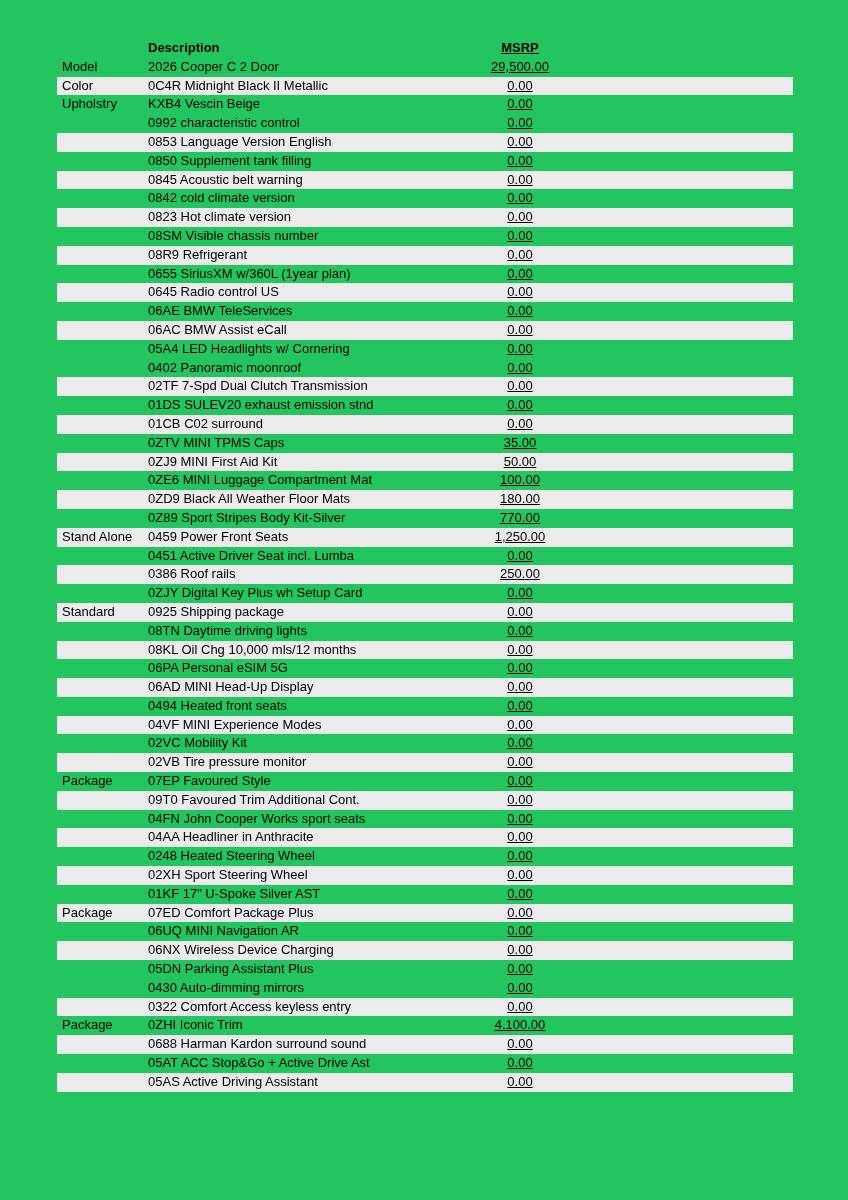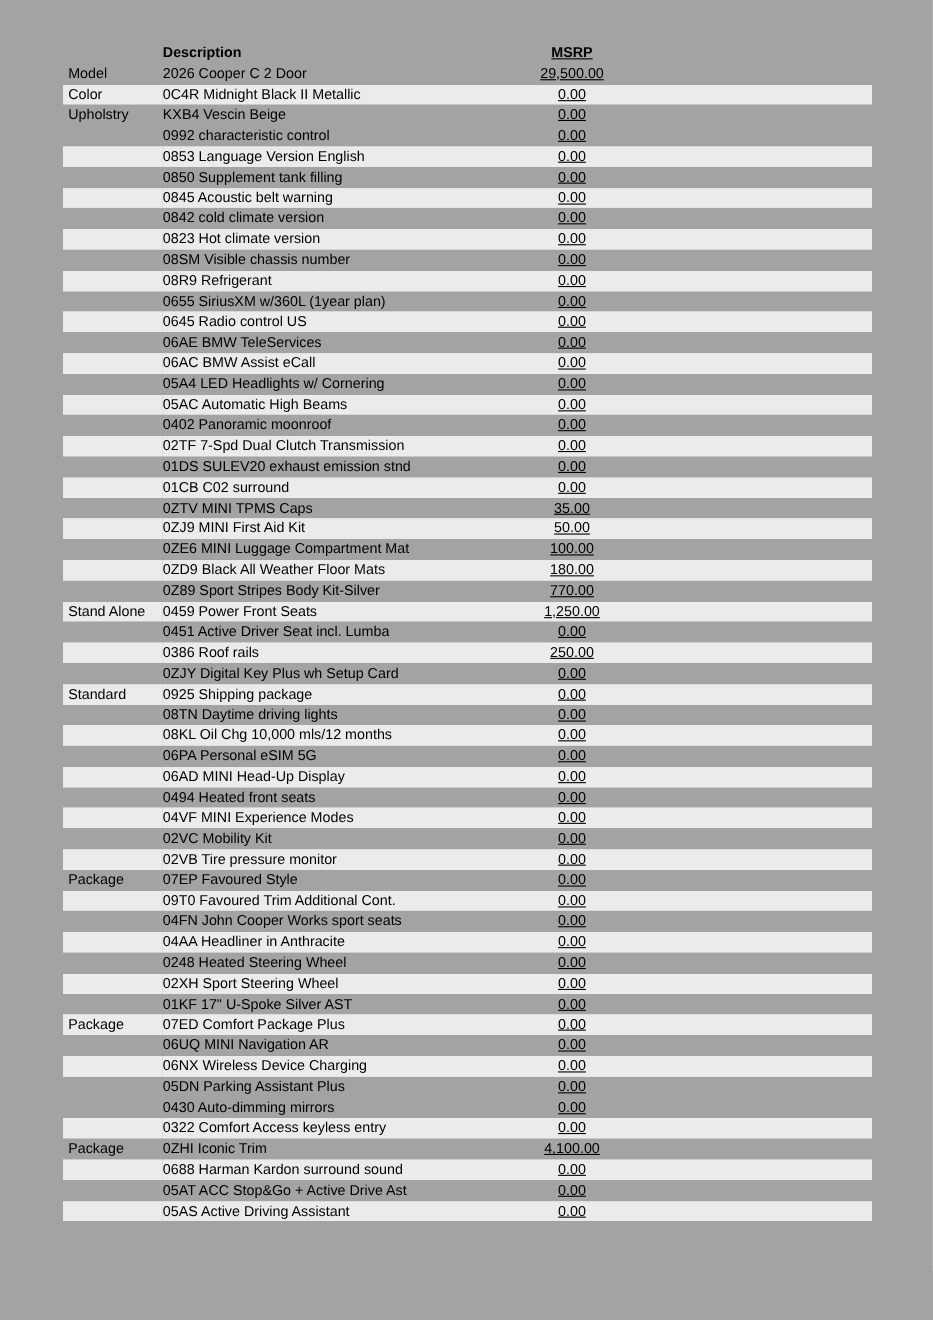--- a/index.html
+++ b/index.html
@@ -6,21 +6,21 @@
   * { box-sizing: border-box; }
   html, body { margin: 0; padding: 0; }
   body {
     width: 848px; height: 1200px;
     background: #ffffff;
     font-family: "Liberation Sans", sans-serif;
     color: #000000;
     position: relative;
     overflow: hidden;
   }
-  .page { position: absolute; left: 0; top: 0; width: 848px; height: 1200px; background: #a3a3a3; }
+  .page { position: absolute; left: 0; top: 0; width: 848px; height: 1200px; background: #22c55e; }
   .table-wrap { position: absolute; left: 57px; top: 39px; }
   table.pricing-table {
     border-collapse: collapse;
     table-layout: fixed;
     width: 736px;
     font-size: 13px;
   }
   col.c-cat  { width: 91px; }
   col.c-desc { width: 282px; }
   col.c-msrp { width: 180px; }
@@ -150,26 +150,20 @@
             <td class="desc">06AC BMW Assist eCall</td>
             <td class="msrp">0.00</td>
             <td class="pad"></td>
           </tr>
           <tr>
             <td class="cat"></td>
             <td class="desc">05A4 LED Headlights w/ Cornering</td>
             <td class="msrp">0.00</td>
             <td class="pad"></td>
           </tr>
-          <tr class="striped">
-            <td class="cat"></td>
-            <td class="desc">05AC Automatic High Beams</td>
-            <td class="msrp">0.00</td>
-            <td class="pad"></td>
-          </tr>
           <tr>
             <td class="cat"></td>
             <td class="desc">0402 Panoramic moonroof</td>
             <td class="msrp">0.00</td>
             <td class="pad"></td>
           </tr>
           <tr class="striped">
             <td class="cat"></td>
             <td class="desc">02TF 7-Spd Dual Clutch Transmission</td>
             <td class="msrp">0.00</td>

